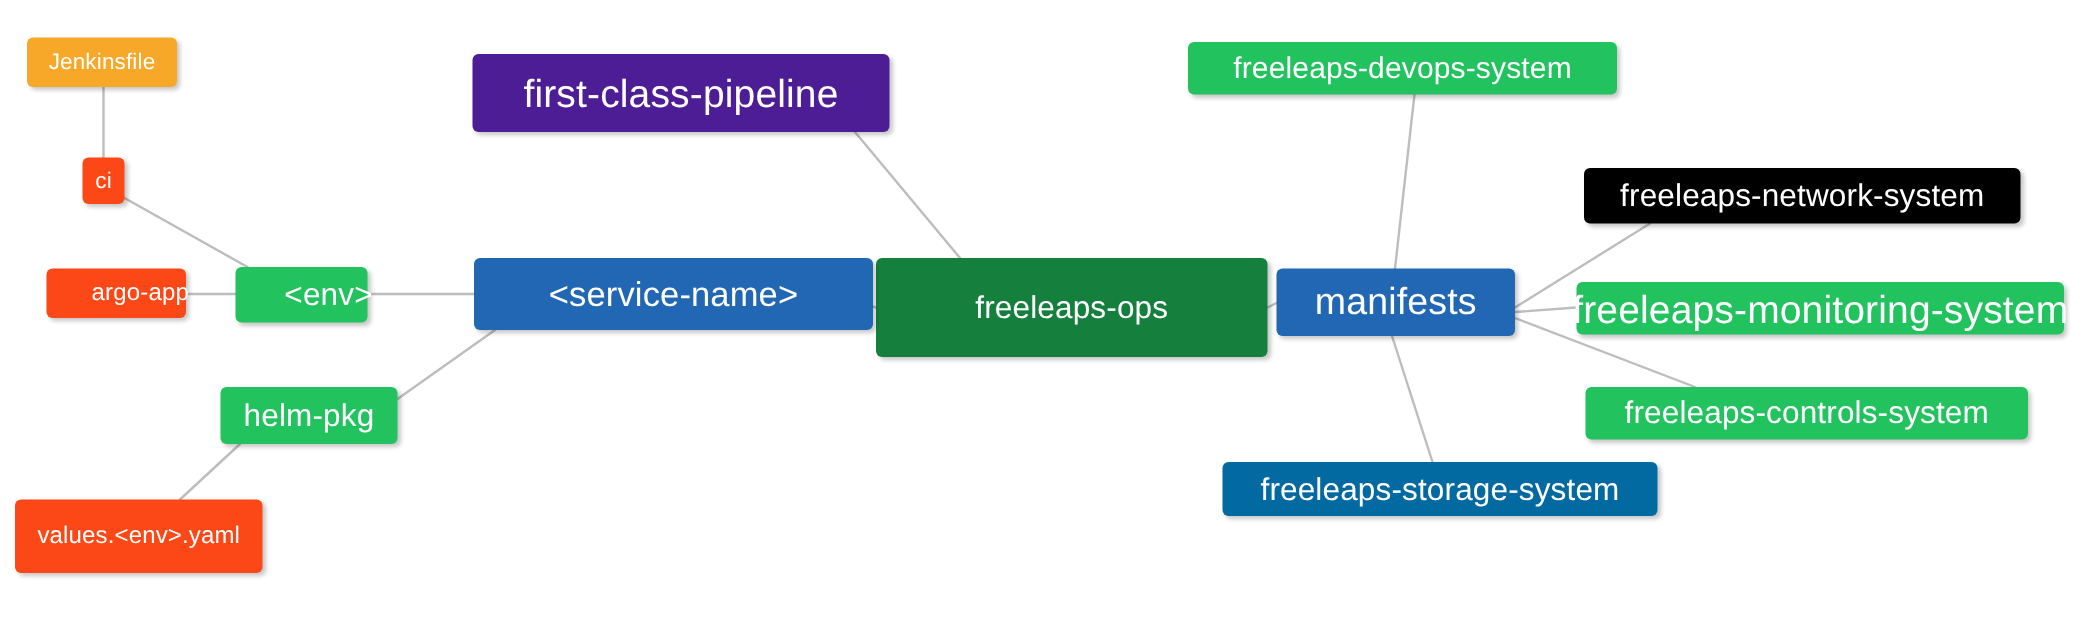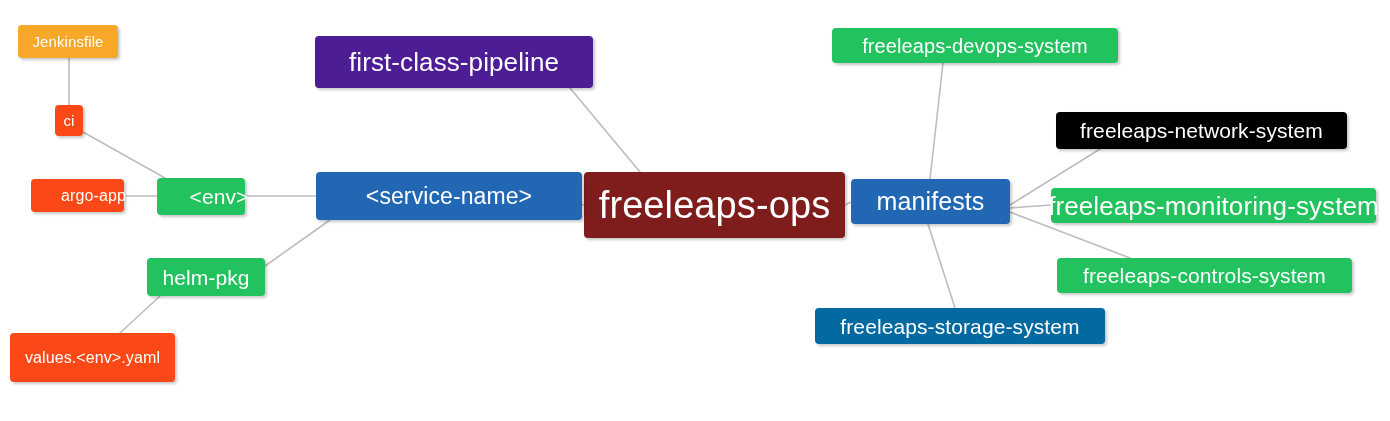--- a/index.html
+++ b/index.html
@@ -61,21 +61,21 @@
       <path d="M 69 105 L 69 58" stroke="#bdbdbd" stroke-width="1.6" fill="none" stroke-linecap="round"></path>
       <path d="M 160 296 L 120 333" stroke="#bdbdbd" stroke-width="1.6" fill="none" stroke-linecap="round"></path>
       <path d="M 930 179 L 943 63" stroke="#bdbdbd" stroke-width="1.6" fill="none" stroke-linecap="round"></path>
       <path d="M 1010 205 L 1100 149" stroke="#bdbdbd" stroke-width="1.6" fill="none" stroke-linecap="round"></path>
       <path d="M 1010 208 L 1051 205" stroke="#bdbdbd" stroke-width="1.6" fill="none" stroke-linecap="round"></path>
       <path d="M 1010 212 L 1130 258" stroke="#bdbdbd" stroke-width="1.6" fill="none" stroke-linecap="round"></path>
       <path d="M 928 224 L 955 308" stroke="#bdbdbd" stroke-width="1.6" fill="none" stroke-linecap="round"></path>
     </svg>
 
   <div id="node-layer">
-      <div class="node" style="left: 584px; top: 172px; width: 261px; height: 66px; background: #7f1d1d; font-size: 38px;">
+      <div class="node" style="left: 584px; top: 172px; width: 261px; height: 66px; background: #15803d; font-size: 21px;">
         <span class="node-label">freeleaps-ops</span>
       </div>
       <div class="node" style="left: 316px; top: 172px; width: 266px; height: 48px; background: rgb(33, 103, 180); font-size: 23px;">
         <span class="node-label">&lt;service-name&gt;</span>
       </div>
       <div class="node" style="left: 851px; top: 179px; width: 159px; height: 45px; background: rgb(33, 103, 180); font-size: 25px;">
         <span class="node-label">manifests</span>
       </div>
       <div class="node" style="left: 315px; top: 36px; width: 278px; height: 52px; background: #4c1d95; font-size: 26px;">
         <span class="node-label">first-class-pipeline</span>
@@ -91,21 +91,21 @@
       </div>
       <div class="node" style="left: 55px; top: 105px; width: 28px; height: 31px; background: rgb(251, 72, 22); font-size: 15px;">
         <span class="node-label">ci</span>
       </div>
       <div class="node" style="left: 31px; top: 179px; width: 93px; height: 33px; background: rgb(251, 72, 22); font-size: 16px; padding-left: 42px;">
         <span class="node-label">argo-app</span>
       </div>
       <div class="node" style="left: 10px; top: 333px; width: 165px; height: 49px; background: rgb(251, 72, 22); font-size: 16px;">
         <span class="node-label">values.&lt;env&gt;.yaml</span>
       </div>
-      <div class="node" style="left: 832px; top: 28px; width: 286px; height: 35px; background: rgb(34, 194, 94); font-size: 20px;">
+      <div class="node" style="left: 792px; top: 28px; width: 286px; height: 35px; background: rgb(34, 194, 94); font-size: 20px;">
         <span class="node-label">freeleaps-devops-system</span>
       </div>
       <div class="node" style="left: 1056px; top: 112px; width: 291px; height: 37px; background: #000000; font-size: 21px;">
         <span class="node-label">freeleaps-network-system</span>
       </div>
       <div class="node" style="left: 1051px; top: 188px; width: 325px; height: 35px; background: rgb(34, 194, 94); font-size: 26px;">
         <span class="node-label">freeleaps-monitoring-system</span>
       </div>
       <div class="node" style="left: 1057px; top: 258px; width: 295px; height: 35px; background: rgb(34, 194, 94); font-size: 21px;">
         <span class="node-label">freeleaps-controls-system</span>

